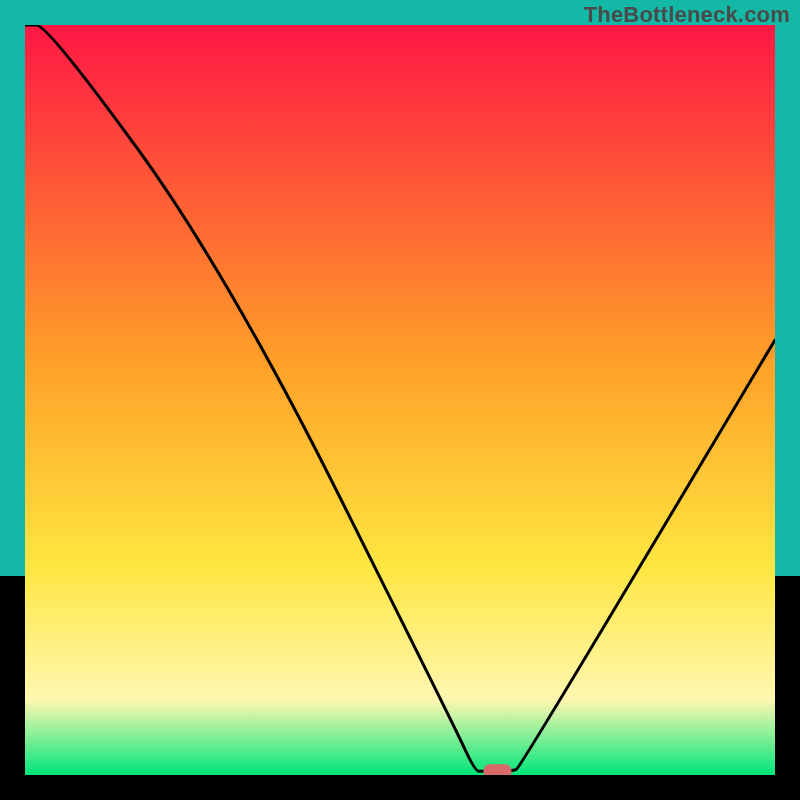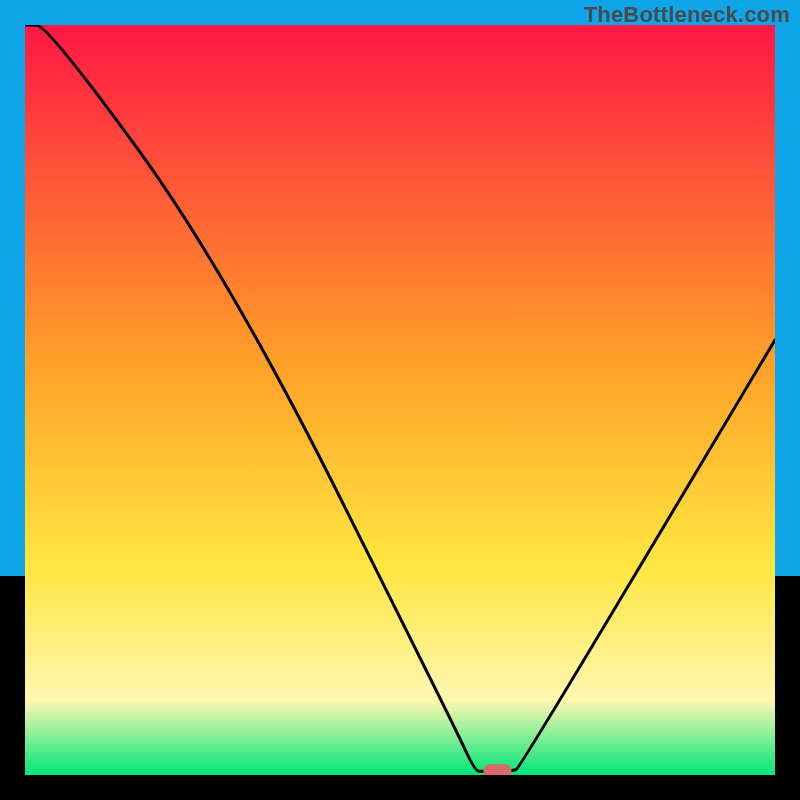--- a/index.html
+++ b/index.html
@@ -10,21 +10,21 @@
     background: #000;
     overflow: hidden;
     font-family: Arial, Helvetica, sans-serif;
   }
   .frame {
     position: absolute;
     left: 0;
     top: 0;
     width: 800px;
     height: 576px;
-    background: #0ea5e9;
+    background: #14b8a6;
   }
   .watermark {
     position: absolute;
     top: 2px;
     right: 10px;
     color: #4a4a4a;
     font-size: 22px;
     font-weight: 600;
     letter-spacing: 0.2px;
     user-select: none;

